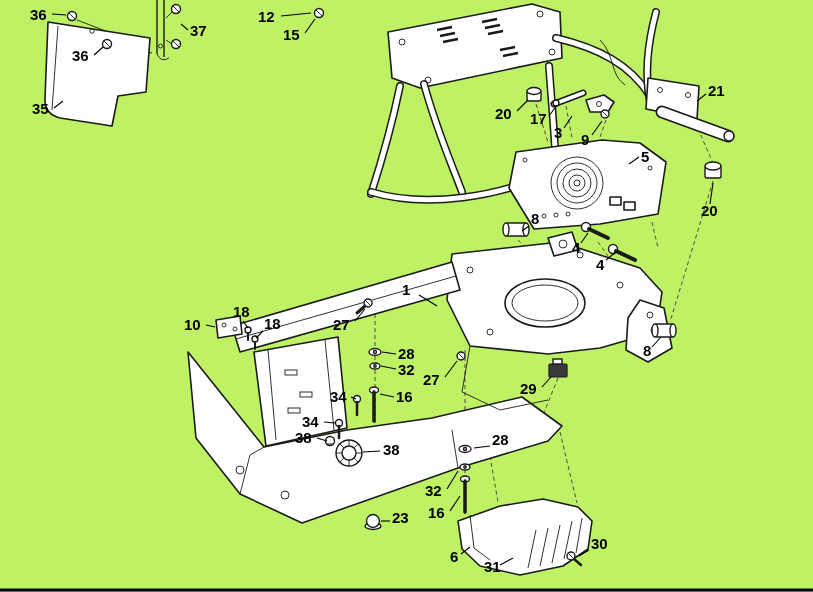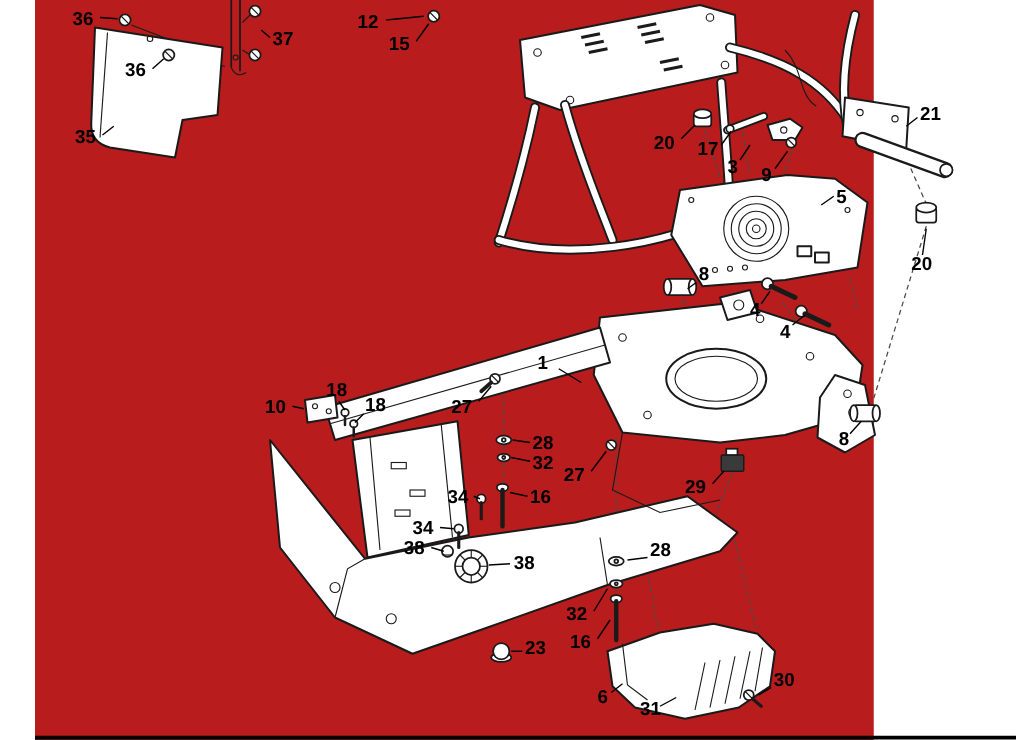--- a/index.html
+++ b/index.html
@@ -1,17 +1,17 @@
 <!DOCTYPE html>
 <html><head>
 <meta charset="utf-8">
 <style>
   html,body{margin:0;padding:0;background:#ffffff;}
   body{width:813px;height:592px;overflow:hidden;font-family:"Liberation Sans",sans-serif;}
-  #stage{position:relative;width:671px;height:592px;background:#b91c1c;margin-left:28px;}
+  #stage{position:relative;width:813px;height:592px;background:#bef264;}
   svg{display:block;}
   .part-label{font-family:"Liberation Sans",sans-serif;font-weight:700;font-size:15px;fill:#000000;}
   .leader{stroke:#000;stroke-width:1.1;}
   .ol{fill:#ffffff;stroke:#1a1a1a;stroke-width:1.6;stroke-linejoin:round;}
   .ln{fill:none;stroke:#1a1a1a;stroke-width:1.4;}
   .thin{fill:none;stroke:#1a1a1a;stroke-width:0.9;}
   .dash{fill:none;stroke:#4a4a4a;stroke-width:1;stroke-dasharray:4 3;}
   .tube-o{fill:none;stroke:#1a1a1a;stroke-width:8;stroke-linecap:round;}
   .tube-i{fill:none;stroke:#ffffff;stroke-width:5;stroke-linecap:round;}
   .hw{fill:#ffffff;stroke:#1a1a1a;stroke-width:1.4;}

